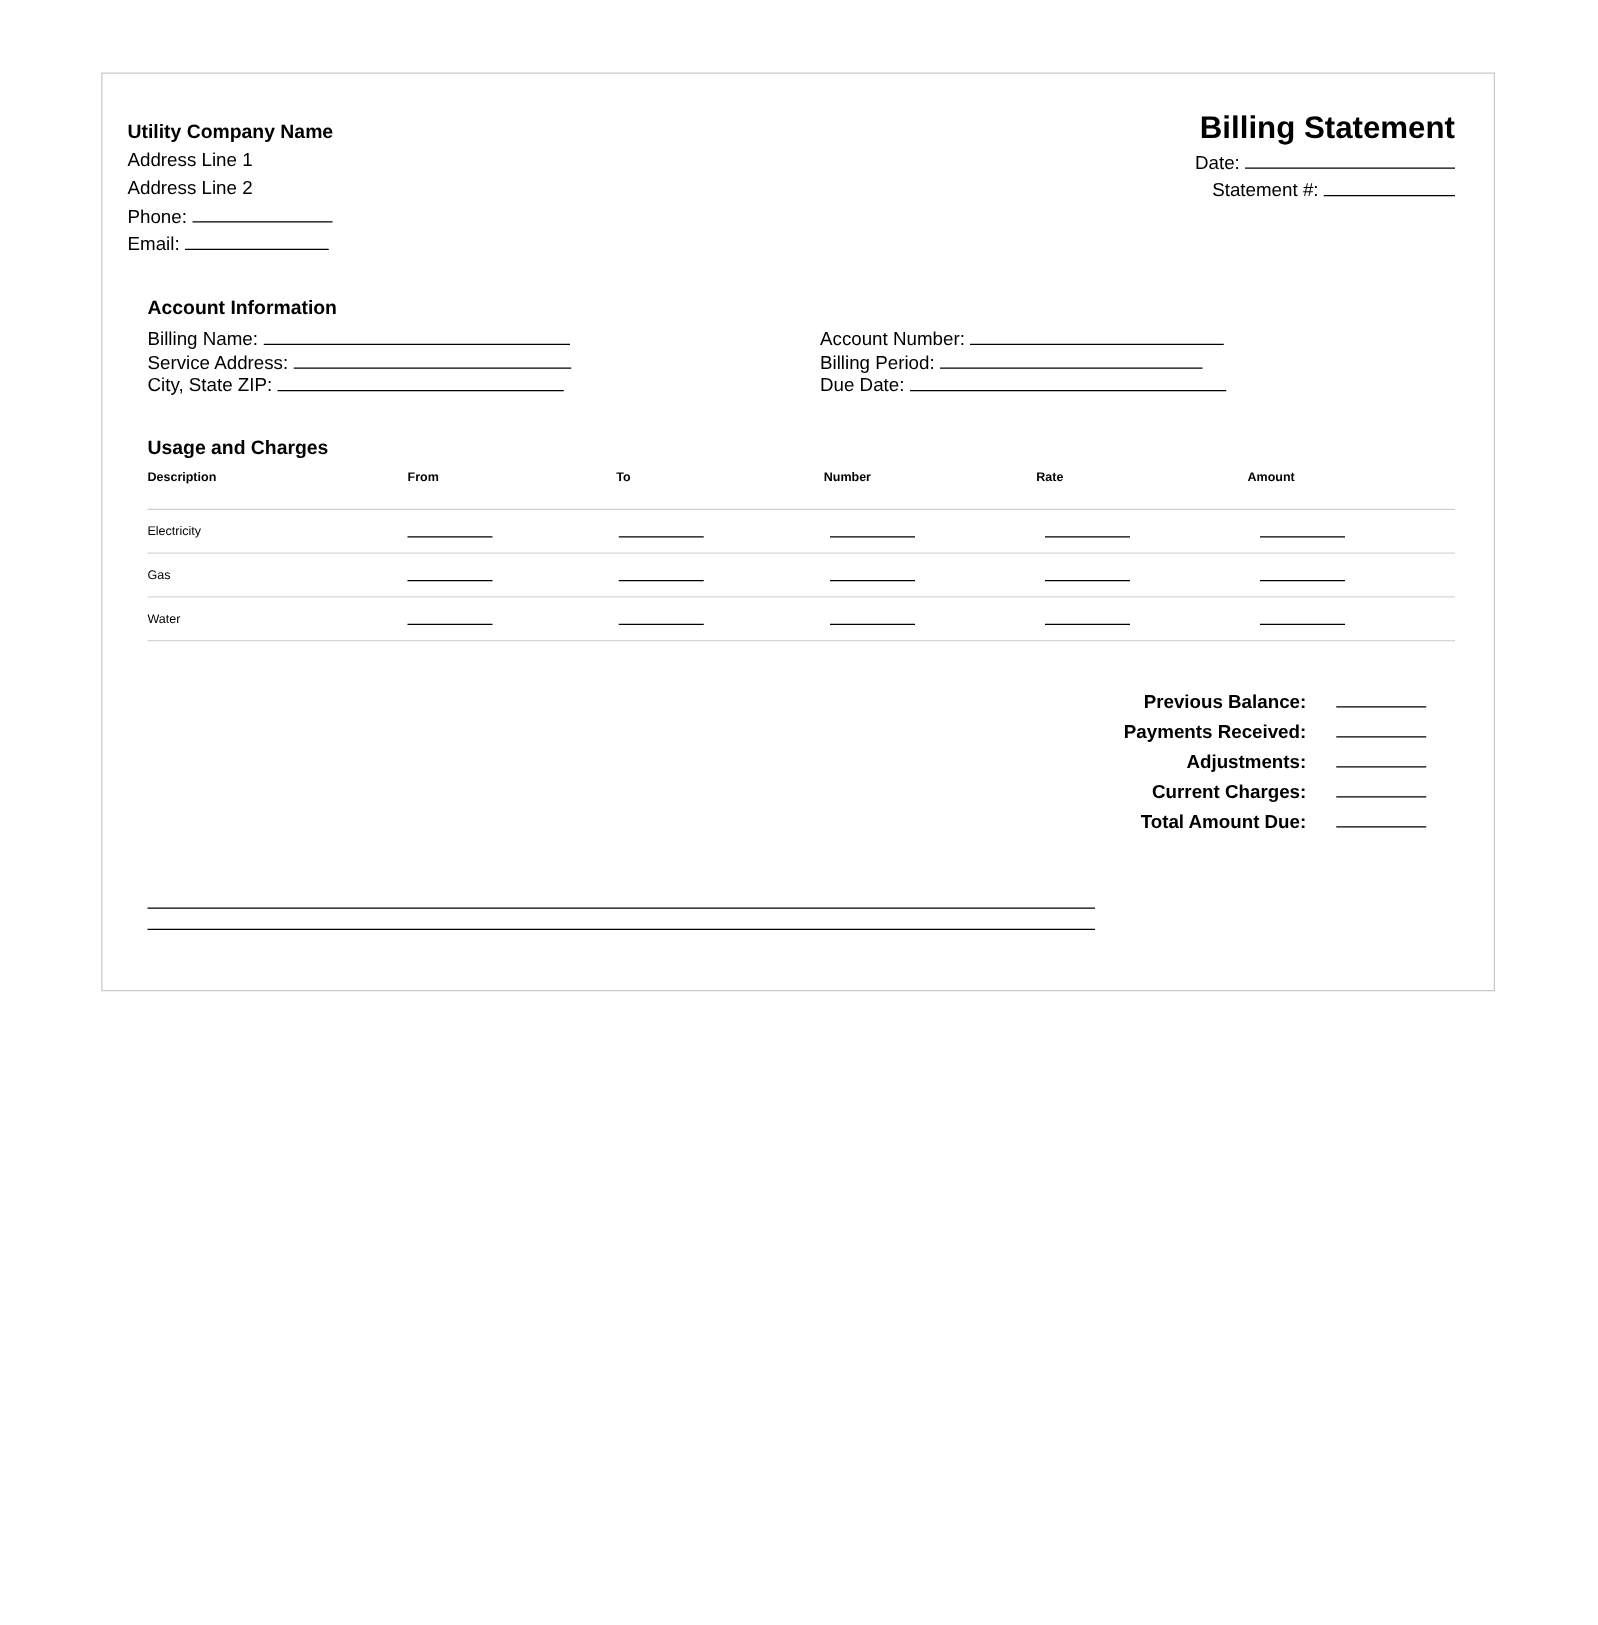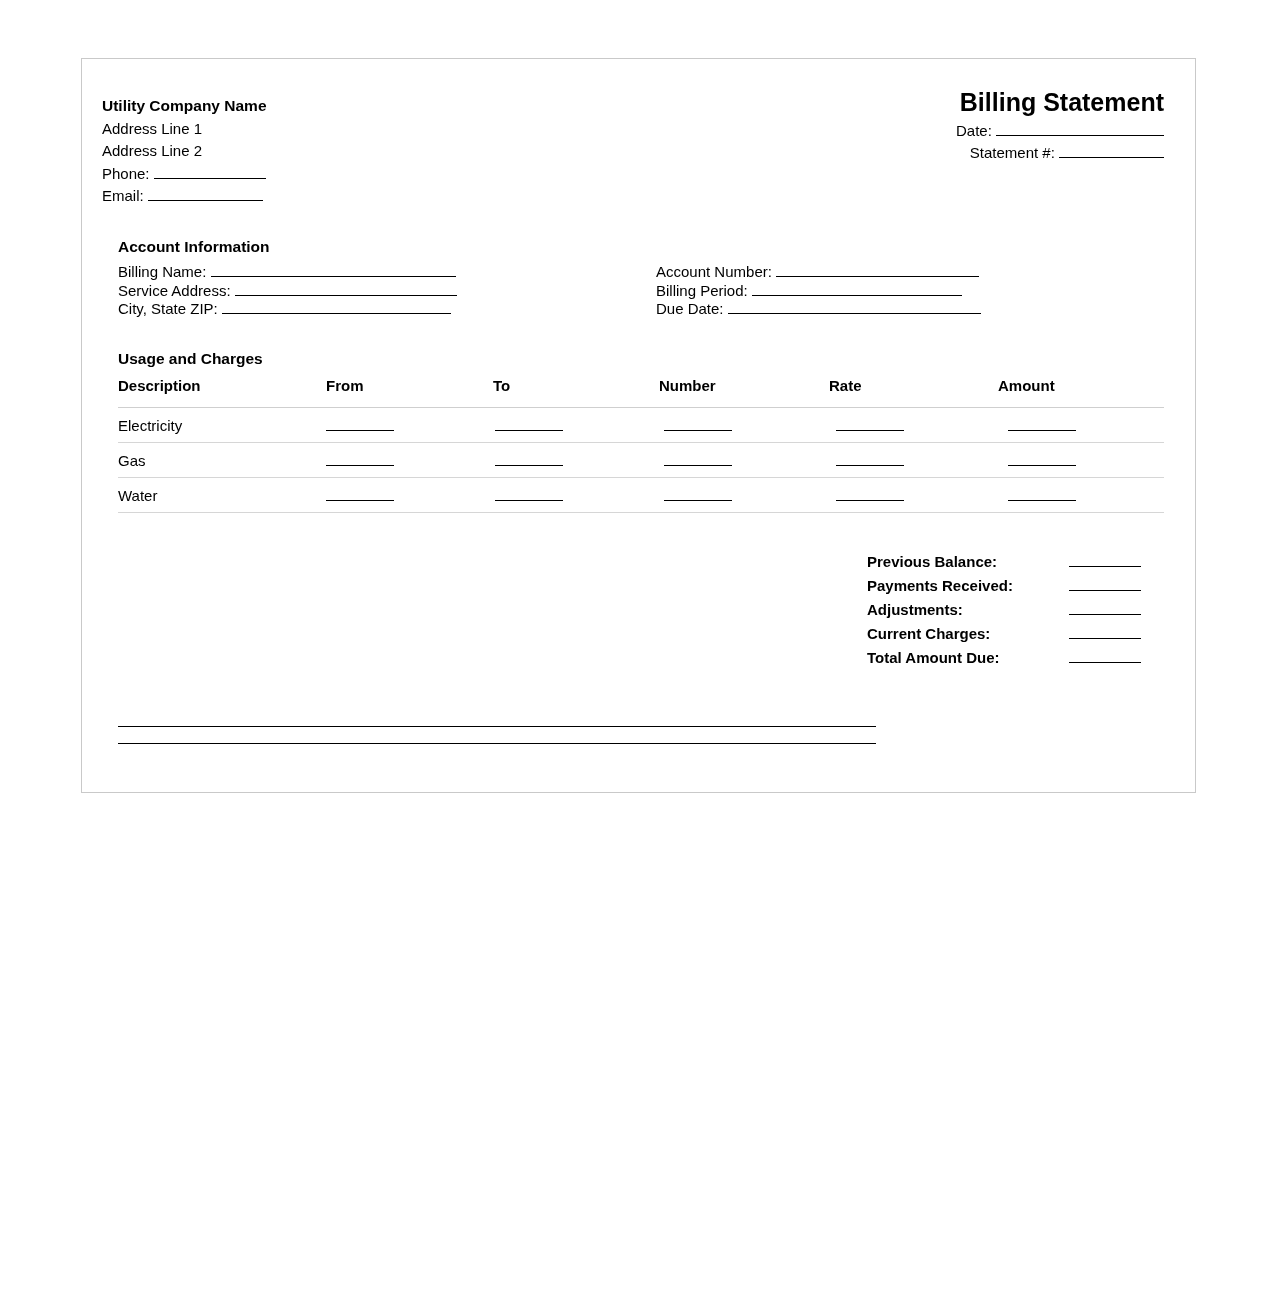--- a/index.html
+++ b/index.html
@@ -44,41 +44,41 @@
   .account-heading { position: absolute; left: 36px; top: 179px; text-align: right; }
   .account-col { position: absolute; top: 204px; font-size: 15px; line-height: 18.7px; }
   .account-col.left  { left: 36px; }
   .account-col.right { left: 574px; }
 
   
   .usage-heading { position: absolute; left: 36px; top: 291px; }
   .usage-table {
     position: absolute; left: 36px; top: 318px;
     width: 1046px;
-    font-size: 15px;
+    font-size: 10px;
   }
   .t-row { display: flex; align-items: center; }
   .t-head { height: 31px; border-bottom: 1px solid #cfcfcf; font-weight: bold; align-items: flex-start; }
   .t-body { height: 35px; border-bottom: 1px solid #d6d6d6; gap: 12px; }
   .t-col-0 { width: 208px; }
   .t-col-1 { width: 167px; }
   .t-col-2 { width: 166px; }
   .t-col-3 { width: 170px; }
   .t-col-4 { width: 169px; }
   .t-col-5 { width: 166px; }
   .cell-blank { width: 68px; }
 
   
   .summary-block {
     position: absolute; left: 785px; top: 494px;
     width: 274px;
     font-size: 15px;
   }
   .summary-row {
-    display: flex; justify-content: space-between; align-items: baseline;
+    display: flex; justify-content: flex-end; align-items: baseline;
     height: 24px;
     gap: 24px;
   }
   .summary-label { font-weight: bold; }
   .summary-blank { width: 72px; }
 
   
   .notes-block { position: absolute; left: 36px; top: 650px; font-size: 15px; }
   .notes-label { font-weight: bold; }
   .notes-blank-first { width: 569px; }

